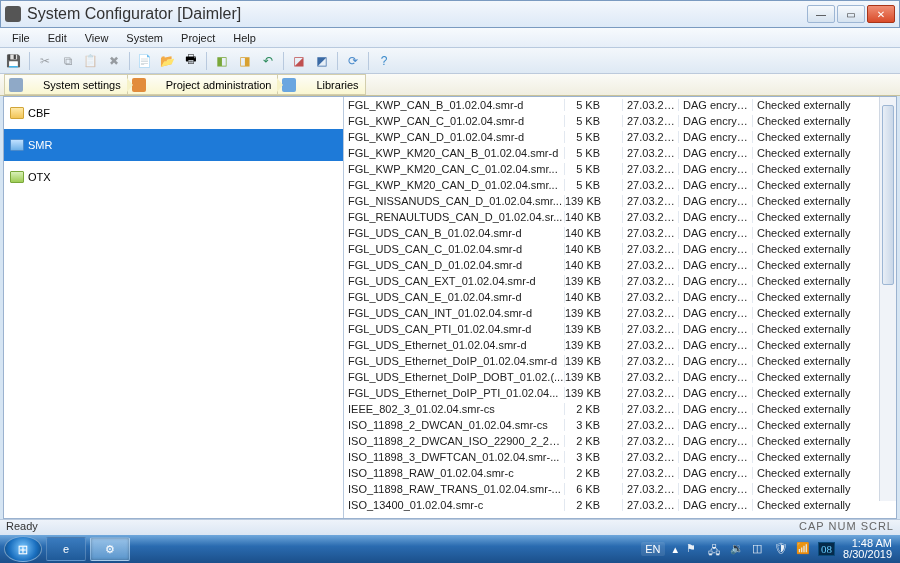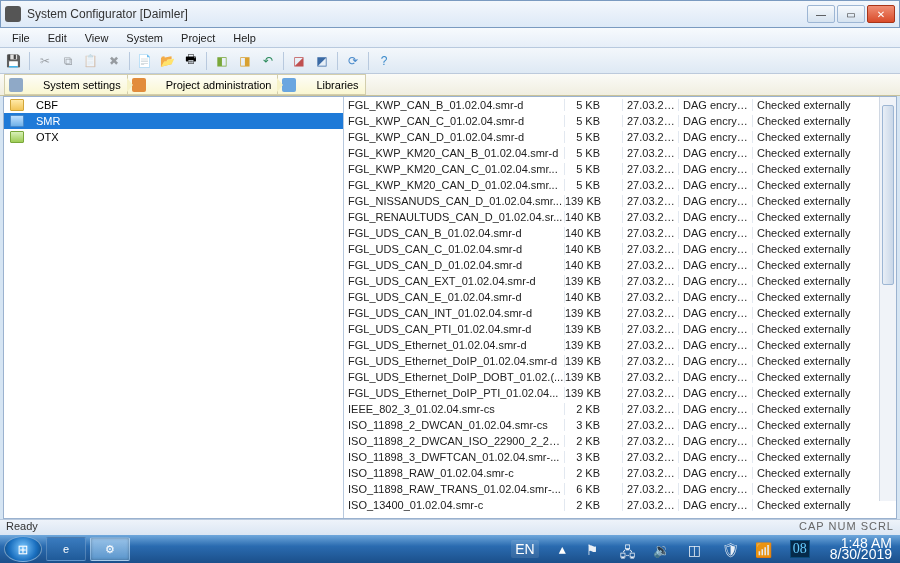--- a/index.html
+++ b/index.html
@@ -1,21 +1,21 @@
 <!DOCTYPE html>
 <html><head>
 <meta charset="utf-8">
 <style>
 * { box-sizing: border-box; margin: 0; padding: 0; }
 body { font-family: "Segoe UI", Tahoma, sans-serif; font-size: 11px; background: #d6e5f3; overflow: hidden; width: 900px; height: 563px; position: relative; }
 
 
 .titlebar { height: 28px; background: linear-gradient(#f3f7fc,#dde9f7); border: 1px solid #7a9ac0; display: flex; align-items: center; padding: 0 4px; }
 .titlebar .appicon { width: 16px; height: 16px; background: #555; border-radius: 3px; margin-right: 6px;}
-.titlebar .title { flex: 1; color: #333; font-size: 12px; }
+.titlebar .title { flex: 1; color: #333; font-size: 16px; }
 .winbtns { display: flex; gap: 2px; }
 .winbtn { width: 28px; height: 18px; background: linear-gradient(#f6f9fc,#d6e3f0); border: 1px solid #9db6d4; border-radius: 2px; display: flex; align-items:center; justify-content:center; font-size: 10px; color:#333; cursor:pointer;}
 .winbtn.close { background: linear-gradient(#f08f75,#d94b2a); color:#fff; border-color:#a83418;}
 
 
 .menubar { height: 20px; background: linear-gradient(#f7fafd,#e6eef8); border-bottom: 1px solid #b8c9de; display:flex; align-items:center; padding: 0 4px; gap: 2px;}
 .menubar .mi { padding: 2px 8px; cursor:pointer; color:#222;}
 
 
 .toolbar { height: 26px; background: linear-gradient(#f3f7fb,#dee9f4); border-bottom: 1px solid #bccadc; display:flex; align-items:center; padding: 0 4px; gap: 3px;}
@@ -26,21 +26,21 @@
 
 .crumb { height: 22px; background: linear-gradient(#fbfbf7,#f0eee0); border-bottom:1px solid #c8c29a; display:flex; align-items:center; padding-left:4px; }
 .crumb-item { display:flex; align-items:center; height:100%; padding: 0 6px 0 4px; border:1px solid #d3ceac; background:linear-gradient(#fdfdf8,#faf7d2); margin-right:-1px; cursor:pointer; position:relative; gap:20px;}
 .crumb-item::after { content:''; position:absolute; right:-6px; top:3px; width:0; height:0; border-top:7px solid transparent; border-bottom:7px solid transparent; border-left:6px solid #f6f2c8; z-index:1;}
 .crumb-item:last-child::after { display:none;}
 .cic { width:14px; height:14px; border-radius:2px;}
 
 
 .main { position:absolute; top: 96px; bottom: 44px; left:3px; right:3px; display:flex; border:1px solid #9bb2cf; background:#fff;}
 .tree { width: 340px; border-right: 1px solid #b8c9de; overflow:auto; background:#fff;}
-.tree-item { display:flex; align-items:center; height:16px; padding: 8px 6px; cursor:pointer; gap:12px;}
+.tree-item { display:flex; align-items:center; height:32px; padding: 8px 6px; cursor:pointer; gap:4px;}
 .tree-item.sel { background:#1e7ad8; color:#fff;}
 .fic { width:14px; height:12px; background: linear-gradient(#ffe9a7,#f2c558); border:1px solid #d1a538; border-radius:1px;}
 .fic.b { background: linear-gradient(#bfe0ff,#6fb1e8); border-color:#4a8acb;}
 .fic.g { background: linear-gradient(#d8f0b8,#9ecc55); border-color:#7aa83a;}
 
 .grid { flex:1; display:flex; flex-direction:row; position:relative;}
 .gridbody { flex:1; overflow:auto;}
 .row { display:flex; height:16px; align-items:center; border-bottom:0; color:#222;}
 .c-name { width: 220px; padding-left:4px; white-space:nowrap; overflow:hidden; text-overflow:ellipsis;}
 .c-size { width: 42px; text-align:right; padding-right:6px; border-left:1px solid #e2e8f0; white-space:nowrap;}
@@ -55,21 +55,21 @@
 
 .status { position:absolute; bottom: 28px; left:0; right:0; height:16px; background: linear-gradient(#eef3fa,#dbe6f3); border-top:1px solid #b8c9de; display:flex; align-items:flex-start; padding: 0 6px; font-size:11px; color:#333;}
 .status .r { margin-left:auto; letter-spacing:1px; color:#666;}
 
 
 .taskbar { position:absolute; bottom:0; left:0; right:0; height:28px; background: linear-gradient(#6fa8dc,#2a6bb0 40%,#1b4f8a); display:flex; align-items:center; padding: 0 4px; gap:4px;}
 .startbtn { width:38px; height:26px; background: radial-gradient(circle at 50% 45%, #7dc8ff 0%, #1a6fbf 60%, #0a3f72 100%); border-radius:50%; border:1px solid rgba(255,255,255,0.4); display:flex; align-items:center; justify-content:center; cursor:pointer;}
 .startbtn span { color:#fff; font-size:13px;}
 .tbicon { width:40px; height:24px; background:linear-gradient(#3a7bbf,#1f5a99); border:1px solid rgba(255,255,255,0.2); border-radius:2px; display:flex; align-items:center; justify-content:center; color:#fff; cursor:pointer;}
 .tbicon.act { background:linear-gradient(#98c2e8,#5a95cc); box-shadow: inset 0 0 3px rgba(0,0,0,0.3);}
-.tray { margin-left:auto; display:flex; align-items:center; gap:20px; color:#fff; font-size:14px;}
+.tray { margin-left:auto; display:flex; align-items:center; gap:8px; color:#fff; font-size:11px;}
 .tray .clock { text-align:right; line-height:11px; padding-right:4px;}
 .tray .ic { width:14px; height:14px; opacity:0.9;}
 .lang { background:rgba(255,255,255,0.1); padding:1px 4px; border-radius:2px;}
 .seg { font-family:Liberation Serif, serif; background:#052a4a; color:#6cf; padding:0 2px; border:1px solid #0a4a7a;}
 </style>
 </head>
 <body>
 
 <div class="titlebar">
   <div class="appicon"></div>

